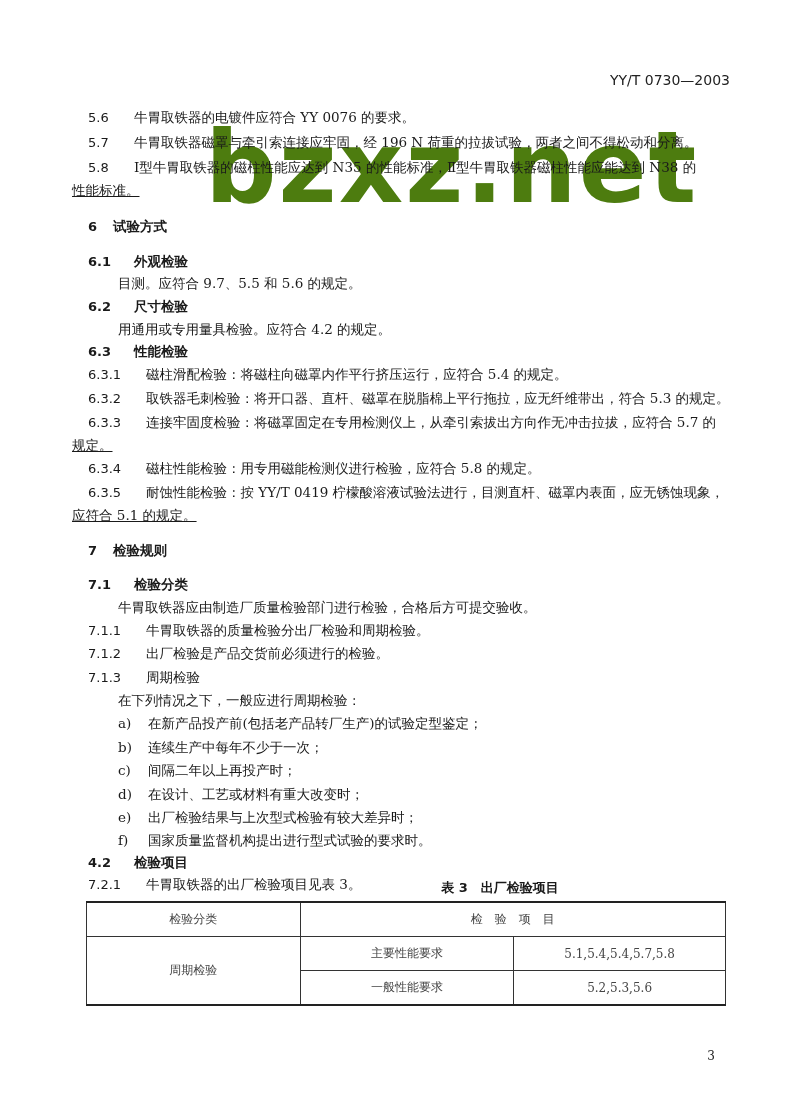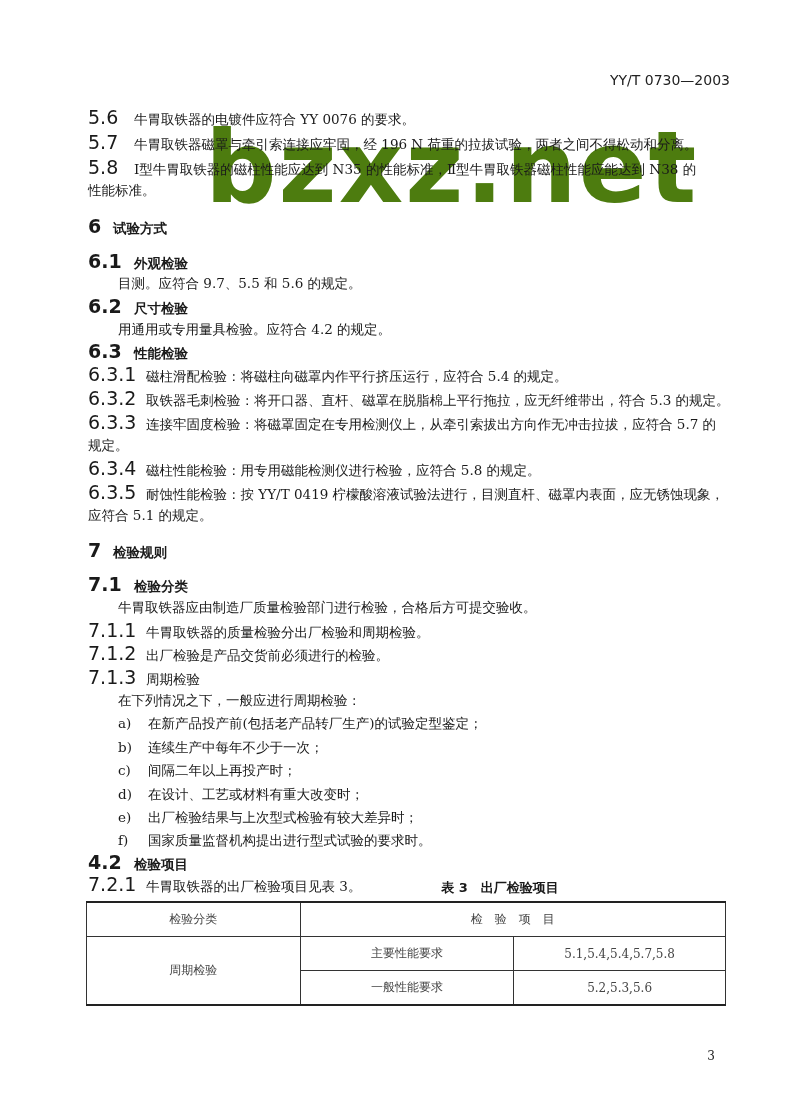--- a/index.html
+++ b/index.html
@@ -16,28 +16,28 @@
   }
   .doc { position: absolute; left: 0; top: 0; width: 800px; height: 1112px; z-index: 1; }
   .std-code {
     position: absolute; right: 70px; top: 72px;
     font-family: "DejaVu Sans", "Liberation Sans", sans-serif;
     font-size: 14px; color: #222; text-align: center;
   }
   .line {
     position: absolute; left: 88px; font-size: 13.5px; white-space: nowrap; line-height: 20px;
   }
-  .num { display: inline-block; font-family: "DejaVu Sans", "Liberation Sans", sans-serif; font-size: 19px; }
+  .num { display: inline-block; font-family: "DejaVu Sans", "Liberation Sans", sans-serif; font-size: 13px; }
   .n3 { width: 46px; }
   .n1 { width: 25px; }
   .heading { font-family: "DejaVu Sans", "Liberation Sans", sans-serif; font-weight: bold; }
   .indent { left: 118px; }
   .list-indent { left: 118px; }
   .lbl { display: inline-block; width: 30px; }
-  .cont { left: 88px; }
+  .cont { left: 72px; text-decoration: underline; }
   .caption {
     position: absolute; left: 0; width: 800px; text-align: center; top: 880px;
     font-family: "DejaVu Sans", "Liberation Sans", sans-serif; font-weight: bold; font-size: 13px;
   }
   table.t3 {
     position: absolute; left: 86px; top: 901px; width: 640px;
     border-collapse: collapse; font-size: 12px; color: #444;
   }
   table.t3 td {
     border: 1px solid #333; text-align: center; padding: 0; height: 33px;

